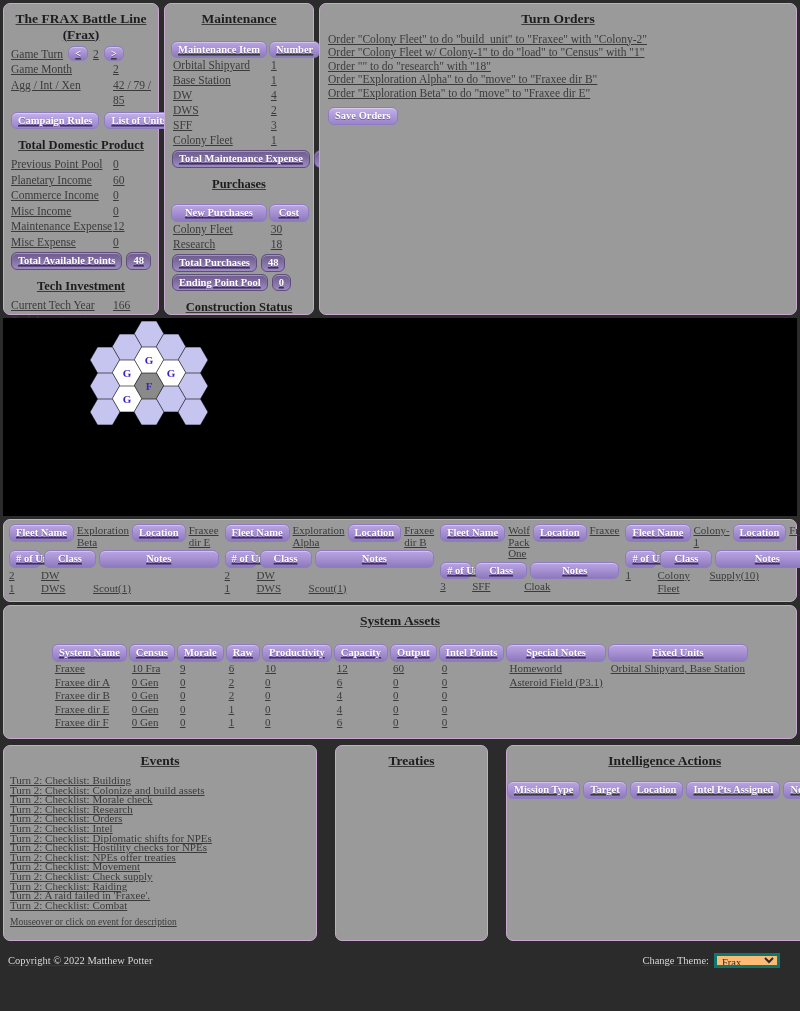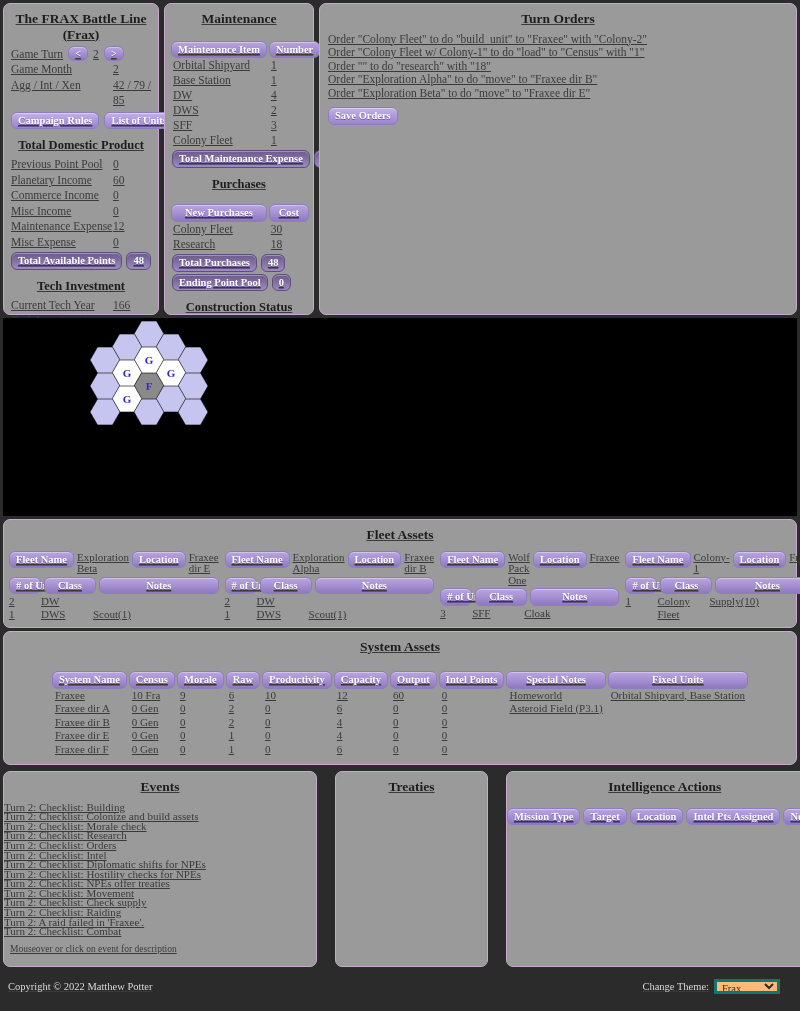--- a/index.html
+++ b/index.html
@@ -133,21 +133,21 @@
   .systable{border-spacing:2px 0;}
   .systable th{vertical-align:bottom;}
   .systable td{font-size:11px;line-height:13.5px;color:#3b3b3b;padding:0 3px;white-space:nowrap;}
 
   
   .botrow{display:flex;gap:18px;padding:3px;box-sizing:border-box;width:800px;}
   .bot-a{width:314px;flex:0 0 314px;}
   .bot-b{width:153px;flex:0 0 153px;}
   .bot-c{flex:1 1 auto;}
   .botrow .panel{height:196px;}
-  .events{padding:4px 6px 0 0;font-size:11px;line-height:9.6px;color:#3b3b3b;}
+  .events{padding:4px 6px 0 6px;font-size:11px;line-height:9.6px;color:#3b3b3b;}
   .events .ev{line-height:9.6px;padding:0;white-space:nowrap;cursor:pointer;}
   .evhint{font-size:9.5px;color:#3b3b3b;padding:7px 6px 0 6px;}
   .intelhdr{display:flex;gap:3px;justify-content:flex-start;padding:9px 0 0 0;}
 
   
   .footer{
     display:flex;align-items:center;
     padding:9px 20px 10px 8px;
     color:#d8d8d8;font-size:10.5px;
   }
@@ -416,21 +416,20 @@
         </svg></div>
       <div class="hex" style="left: 131px; top: 81px;"><svg width="30" height="26" viewBox="0 0 30 26">
           <path d="M 7.5 0 L 22.5 0 L 30 13 L 22.5 26 L 7.5 26 L 0 13 Z" fill="#c5c5ef" stroke="#000000" stroke-width="0.6"></path>
         </svg></div>
       <div class="hex" style="left: 175px; top: 81px;"><svg width="30" height="26" viewBox="0 0 30 26">
           <path d="M 7.5 0 L 22.5 0 L 30 13 L 22.5 26 L 7.5 26 L 0 13 Z" fill="#c5c5ef" stroke="#000000" stroke-width="0.6"></path>
         </svg></div>
     </div>
 
   <div class="panel wide">
-    <div class="panel-title">Fleet Assets</div>
     <div class="fleetwrap" id="fleet-wrap">
         <div class="fleetcol">
           <div class="fleettop">
             <span class="pill">Fleet Name</span>
             <span class="fleetval">Exploration Beta</span>
             <span class="pill">Location</span>
             <span class="fleetval">Fraxee dir E</span>
           </div>
           <div class="fleethdr">
             <span class="pill" style="width: 32px;"># of Units</span>

